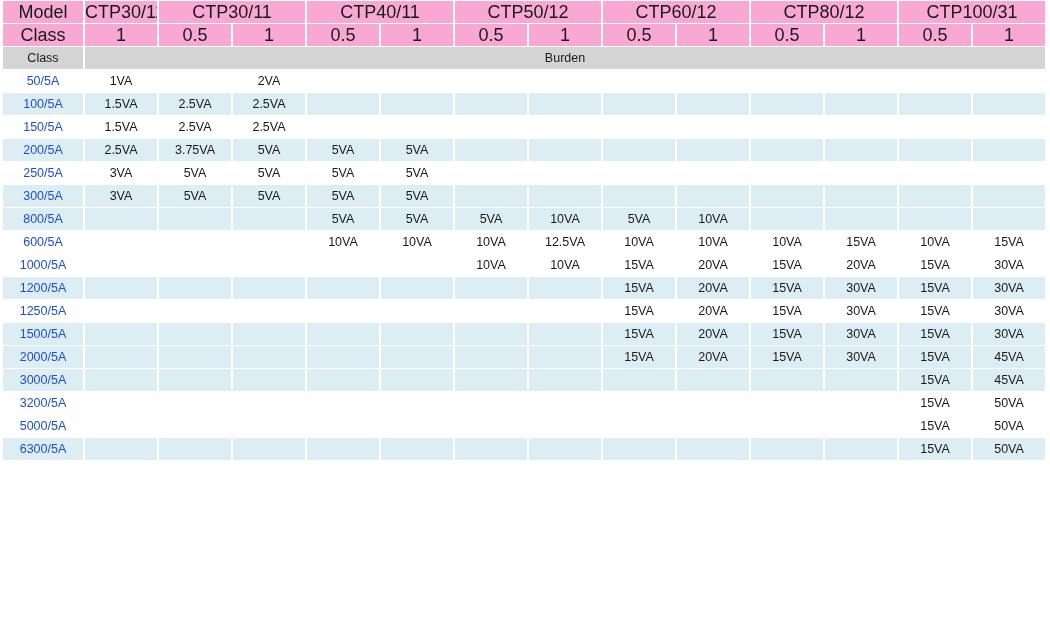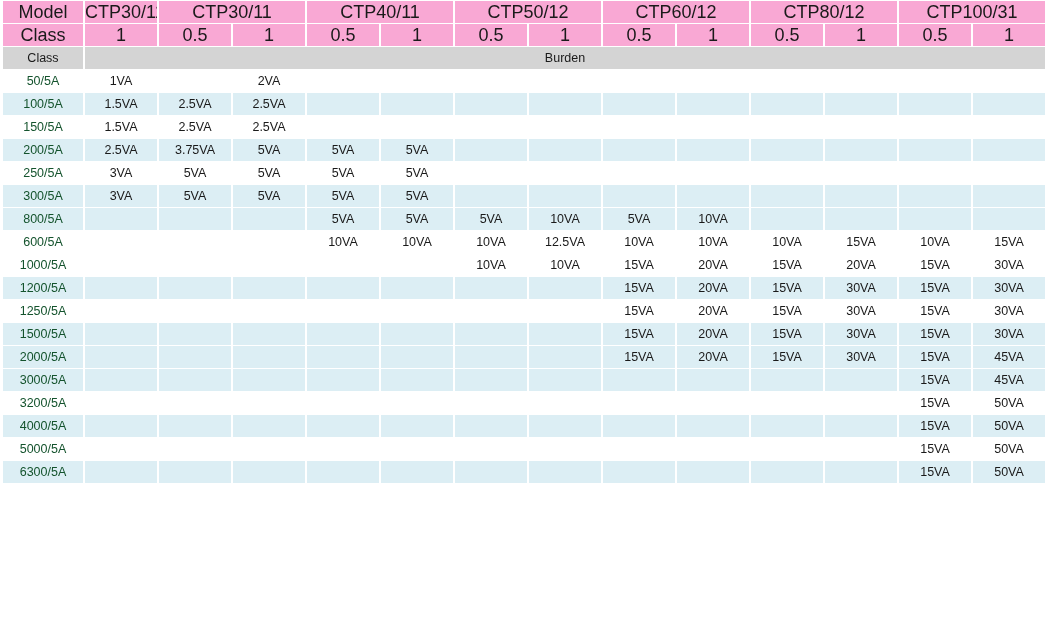--- a/index.html
+++ b/index.html
@@ -70,21 +70,21 @@
   
   tbody tr.odd td {
     background: #ffffff;
   }
   tbody tr.even td {
     background: #dceef4;
   }
 
   tbody td.ratio {
     font-size: 12.5px;
-    color: #14532d;
+    color: #1d4ed8;
     margin-top: 9px;
   }
 
   tbody td.val {
     font-size: 12.5px;
     color: #1a1a1a;
   }
 
   
   col.c-ratio { width: 80px; }
@@ -381,36 +381,20 @@
           <td class="val"></td>
           <td class="val"></td>
           <td class="val"></td>
           <td class="val"></td>
           <td class="val"></td>
           <td class="val"></td>
           <td class="val"></td>
           <td class="val">15VA</td>
           <td class="val">50VA</td>
         </tr>
-        <tr class="even">
-          <td class="ratio">4000/5A</td>
-          <td class="val"></td>
-          <td class="val"></td>
-          <td class="val"></td>
-          <td class="val"></td>
-          <td class="val"></td>
-          <td class="val"></td>
-          <td class="val"></td>
-          <td class="val"></td>
-          <td class="val"></td>
-          <td class="val"></td>
-          <td class="val"></td>
-          <td class="val">15VA</td>
-          <td class="val">50VA</td>
-        </tr>
         <tr class="odd">
           <td class="ratio">5000/5A</td>
           <td class="val"></td>
           <td class="val"></td>
           <td class="val"></td>
           <td class="val"></td>
           <td class="val"></td>
           <td class="val"></td>
           <td class="val"></td>
           <td class="val"></td>

